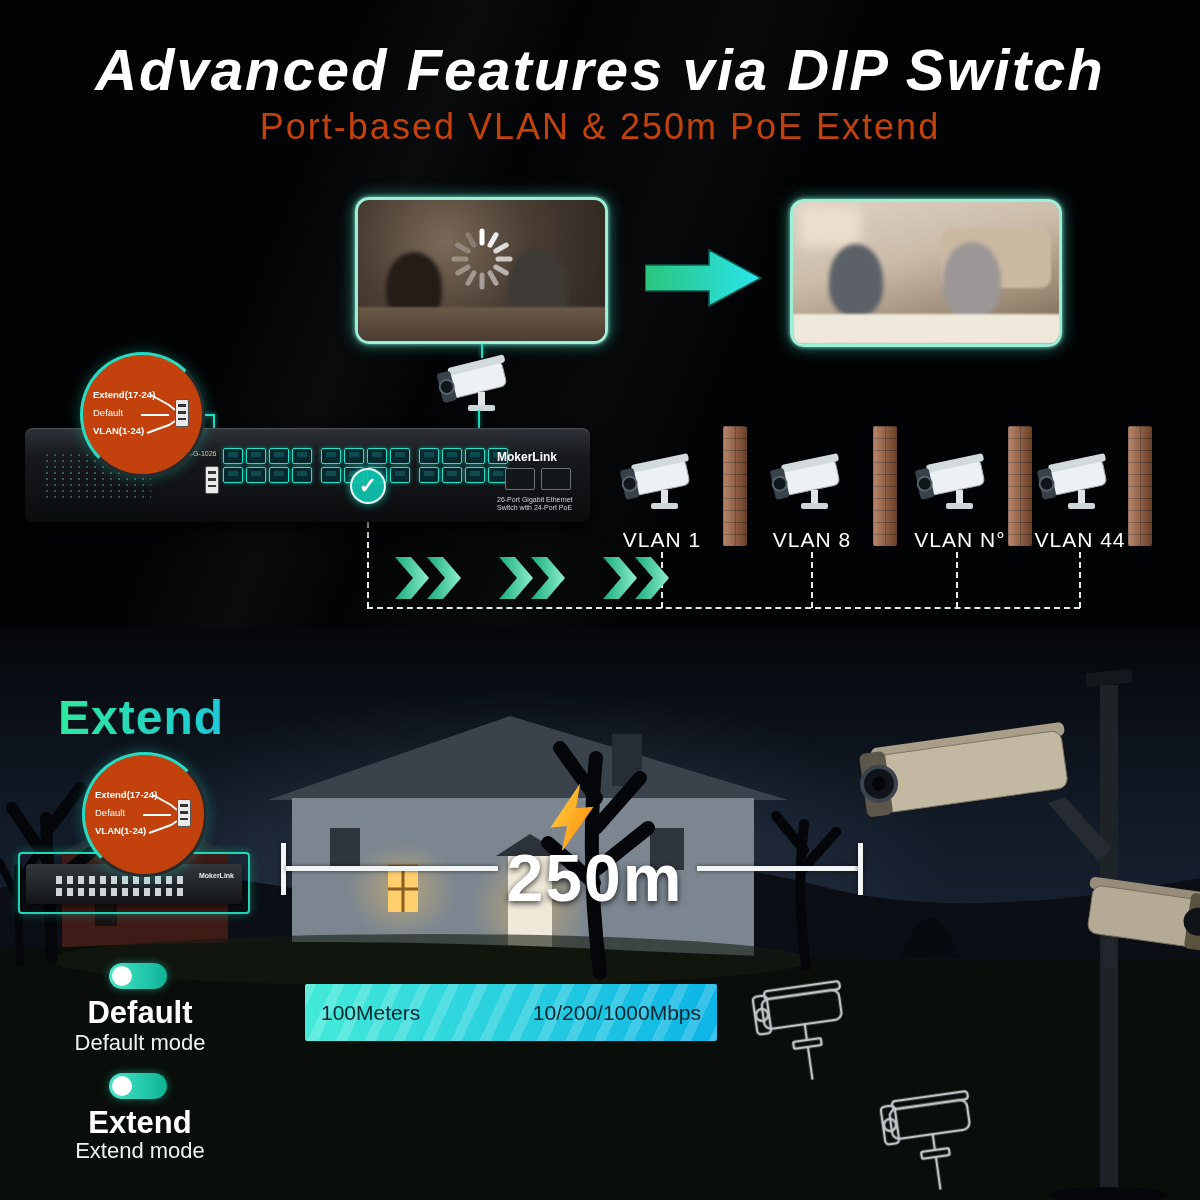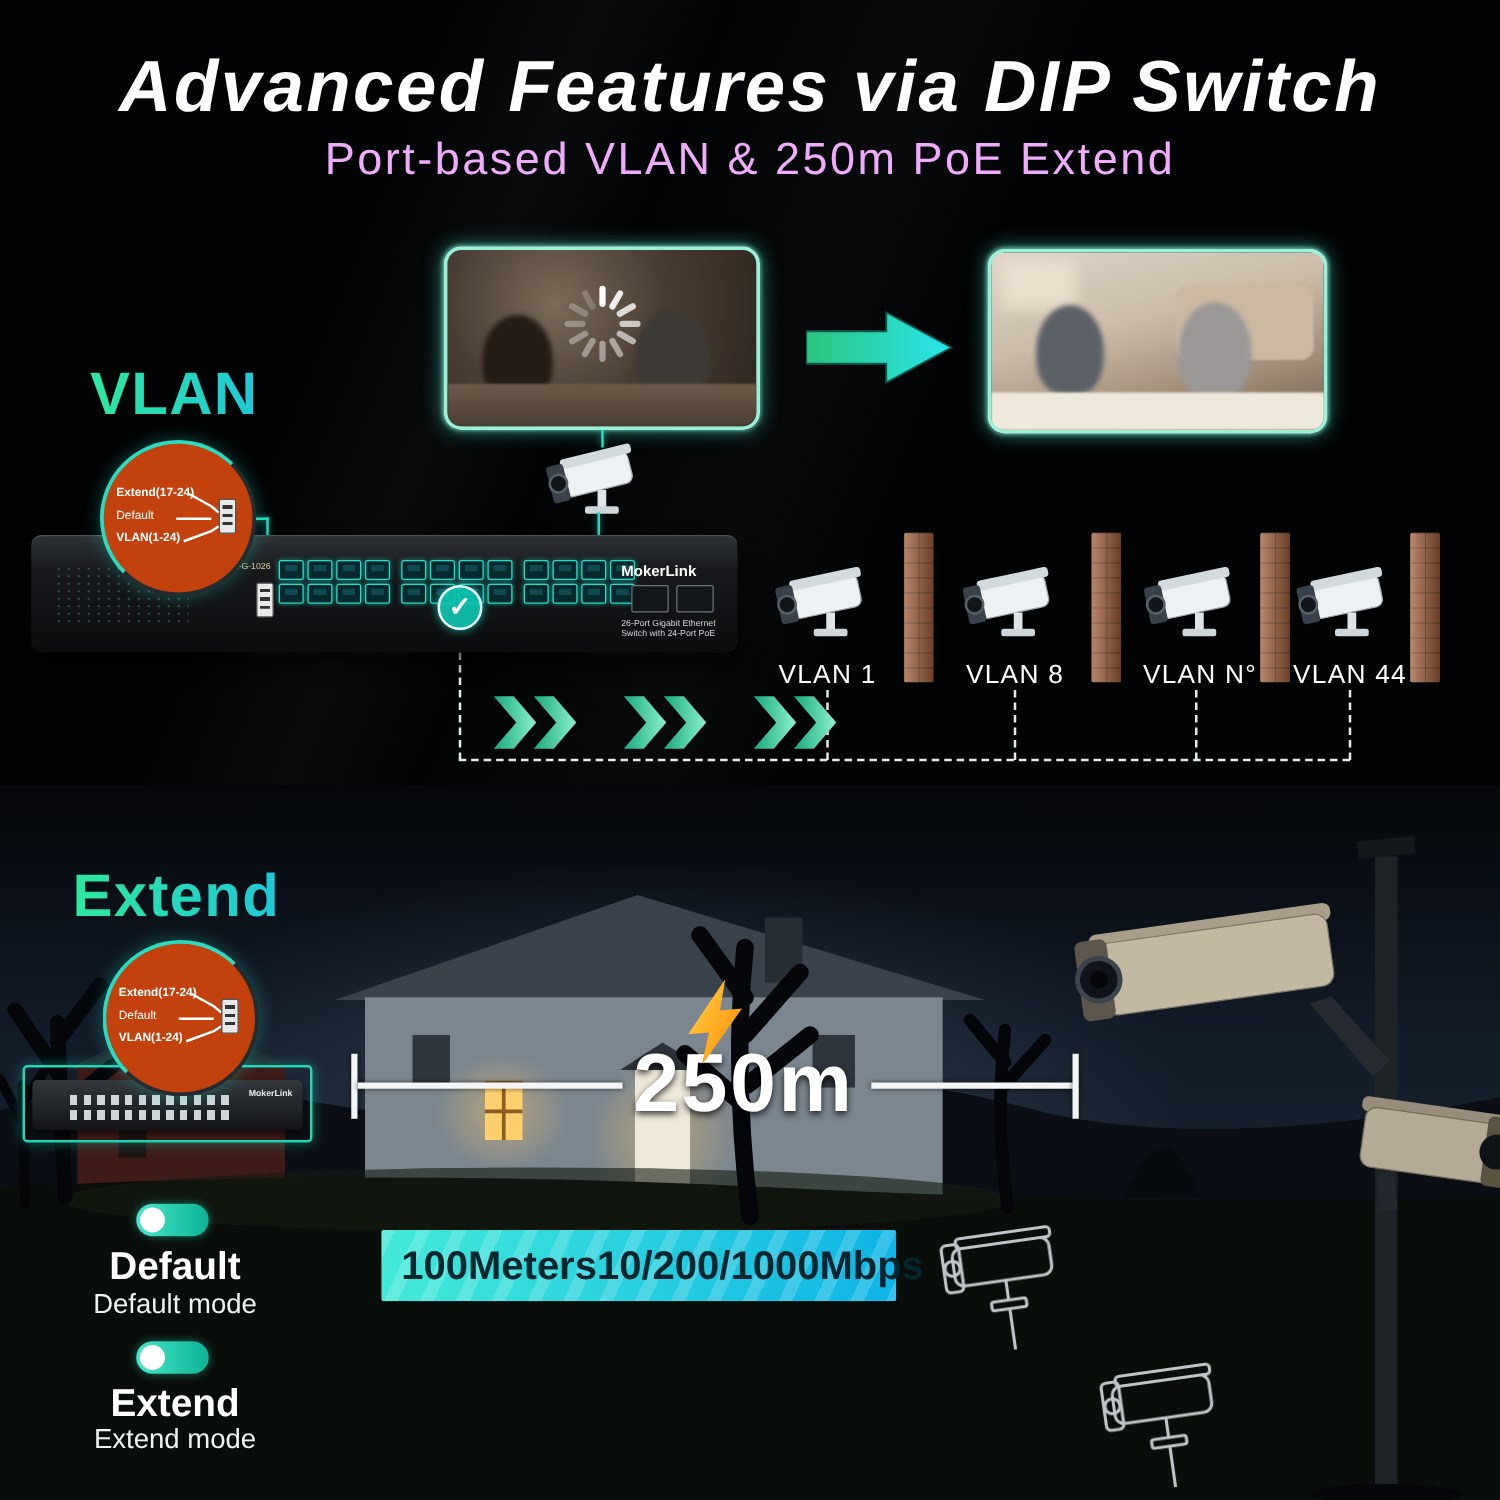--- a/index.html
+++ b/index.html
@@ -3,21 +3,21 @@
 <meta charset="utf-8">
 <style>
   *{margin:0;padding:0;box-sizing:border-box;}
   html,body{background:#000;}
   #stage{position:relative;width:1200px;height:1200px;background:#020304;overflow:hidden;
          font-family:"Liberation Sans", sans-serif;}
   .abs{position:absolute;}
 
   .title{width:100%;text-align:center;color:#ffffff;font-weight:bold;font-style:italic;
          font-size:58px;letter-spacing:2px;}
-  .subtitle{width:100%;text-align:center;color:#f0abfc;font-size:36px;letter-spacing:2px;}
+  .subtitle{width:100%;text-align:center;color:#c2410c;font-size:36px;letter-spacing:2px;}
 
   .teal-grad{font-size:48px;font-weight:bold;letter-spacing:1px;color:#2adbb4;
     background:linear-gradient(90deg,#2de89e 0%,#1ec8d8 100%);
     -webkit-background-clip:text;background-clip:text;-webkit-text-fill-color:transparent;}
 
   .photo{border-radius:14px;border:3px solid #9df0d8;overflow:hidden;
     box-shadow:0 0 16px rgba(70,230,205,.55),0 0 4px rgba(160,255,235,.8);}
   .blob{position:absolute;filter:blur(2px);}
 
   .dashv{width:0;border-left:2px dashed #e2ecec;}
@@ -49,30 +49,30 @@
   .dipcircle{width:125px;height:125px;border-radius:50%;background:#c2410c;border:3px solid;
     border-color:#28dcc2 #242c2e #242c2e #28dcc2;box-shadow:0 0 14px rgba(40,220,194,.35);}
   .diplabel{position:absolute;color:#fff;font-size:9.5px;white-space:nowrap;}
   .dipblock{position:absolute;width:14px;height:28px;background:#e9e9e9;border:1px solid #555;
     border-radius:2px;}
   .dipblock::after{content:"";display:block;margin:4px auto 0;width:8px;height:16px;
     background:repeating-linear-gradient(180deg,#333 0 3px,transparent 3px 7px);}
 
   .mline{background:#f2f5f5;box-shadow:0 0 4px rgba(0,0,0,.6);}
   .distance{font-size:66px;font-weight:bold;color:#ffffff;text-align:center;letter-spacing:2px;
-    text-shadow:0 2px 6px rgba(0,0,0,.8);}
+    text-shadow:0 2px 6px rgba(0,0,0,.8);margin-top:12px;}
 
   .toggle{width:58px;height:26px;border-radius:13px;
     background:linear-gradient(90deg,#49e6cc,#0cb394);box-shadow:0 0 8px rgba(40,220,190,.45);}
   .knob{position:absolute;left:3px;top:3px;width:20px;height:20px;border-radius:50%;background:#ffffff;}
 
   .modename{font-size:31px;font-weight:bold;color:#ffffff;text-align:center;}
   .modedesc{font-size:22px;color:#eef2f2;text-align:center;}
 
-  .bar{display:flex;align-items:center;font-weight:bold;font-size:32px;border-radius:2px;}
+  .bar{display:flex;align-items:center;font-weight:normal;font-size:21px;border-radius:2px;}
   .bar-default{color:#04262e;justify-content:space-between;padding:0 16px;
     background:
       repeating-linear-gradient(115deg, rgba(255,255,255,.18) 0 10px, rgba(255,255,255,0) 10px 26px),
       linear-gradient(90deg,#43ead8,#0db4e6);}
   .bar-extend{color:#2a1600;padding-left:148px;gap:78px;
     background:
       repeating-linear-gradient(115deg, rgba(255,255,255,.20) 0 10px, rgba(255,255,255,0) 10px 26px),
       linear-gradient(90deg,#ffe44f,#ff8d18);}
 
   .streaks{background:linear-gradient(112deg, rgba(140,170,180,0) 25%, rgba(140,170,180,.05) 33%,
@@ -186,21 +186,20 @@
       <rect x="18" y="14" width="56" height="26" rx="6" fill="#eef1f3" stroke="#9fa8ae"></rect>
       <rect x="20" y="9" width="58" height="8" rx="3" fill="#d3dade"></rect>
       <rect x="8" y="12" width="14" height="30" rx="3" fill="#39424a"></rect>
       <circle cx="15" cy="27" r="7" fill="#11161a" stroke="#58626b" stroke-width="2"></circle>
     </g>
     <rect x="46" y="40" width="7" height="14" fill="#dfe4e7"></rect>
     <rect x="36" y="53" width="27" height="6" rx="2" fill="#cfd6da"></rect>
   </svg>
   <div class="abs tealline" style="left:478px;top:410px;width:2px;height:18px"></div>
 
-  <div class="abs teal-grad" style="left:72px;top:288px">VLAN</div>
 
   <div class="abs dipcircle" style="left:80px;top:352px;z-index:5">
     <div class="diplabel" style="left:10px;top:34px;font-weight:bold">Extend(17-24)</div>
     <div class="diplabel" style="left:10px;top:52px">Default</div>
     <div class="diplabel" style="left:10px;top:70px;font-weight:bold">VLAN(1-24)</div>
     <svg class="abs" style="left:0;top:0" width="119" height="119" viewBox="0 0 119 119">
       <g stroke="#ffffff" stroke-width="2" fill="none">
         <polyline points="68,40 86,50 92,55"></polyline>
           <polyline points="58,60 86,60"></polyline>
           <polyline points="64,78 86,70 92,66"></polyline>

